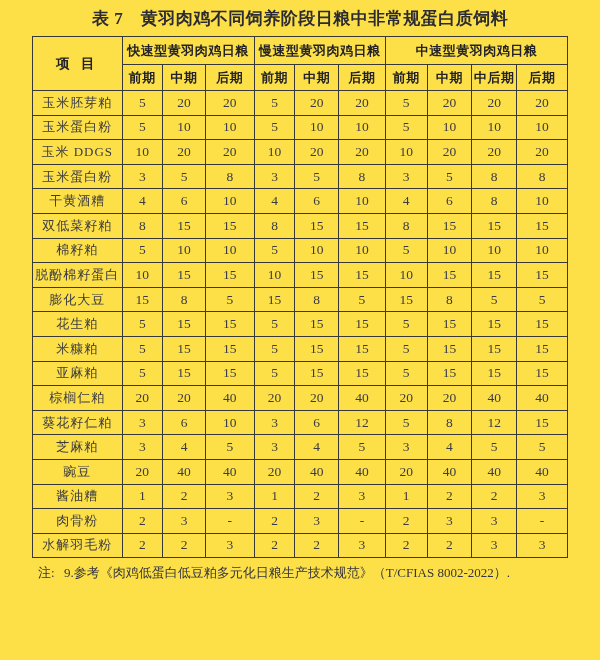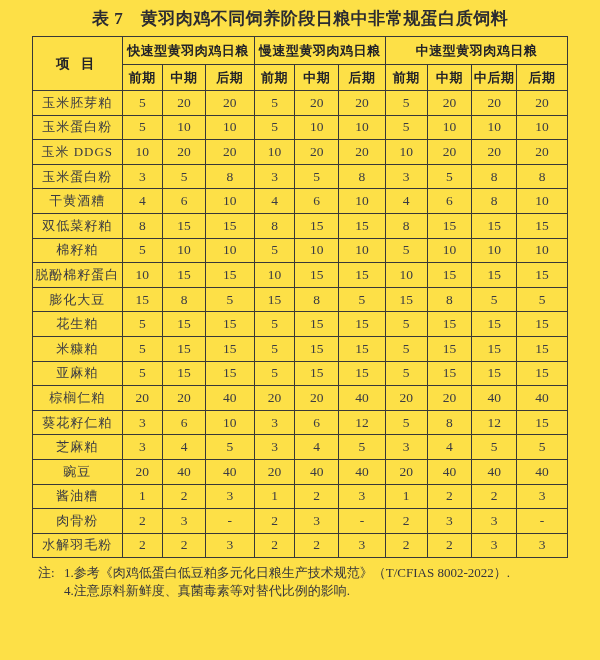--- a/index.html
+++ b/index.html
@@ -371,18 +371,17 @@
           <td>2</td>
           <td>3</td>
           <td>3</td>
         </tr>
       </tbody>
   </table>
 
   <div class="notes">
     <span class="notes-prefix">注:</span>
     <div class="notes-items">
-      <div class="note-line">1.参考《肉鸡低蛋白低豆粕多元化日粮生产技术规范》（T/CFIAS 8002-2022）.</div>
-      <div class="note-line">4.注意原料新鲜度、真菌毒素等对替代比例的影响.</div>
+      <div class="note-line">9.参考《肉鸡低蛋白低豆粕多元化日粮生产技术规范》（T/CFIAS 8002-2022）.</div>
     </div>
   </div>
 
 </div>
 
 </body></html>

